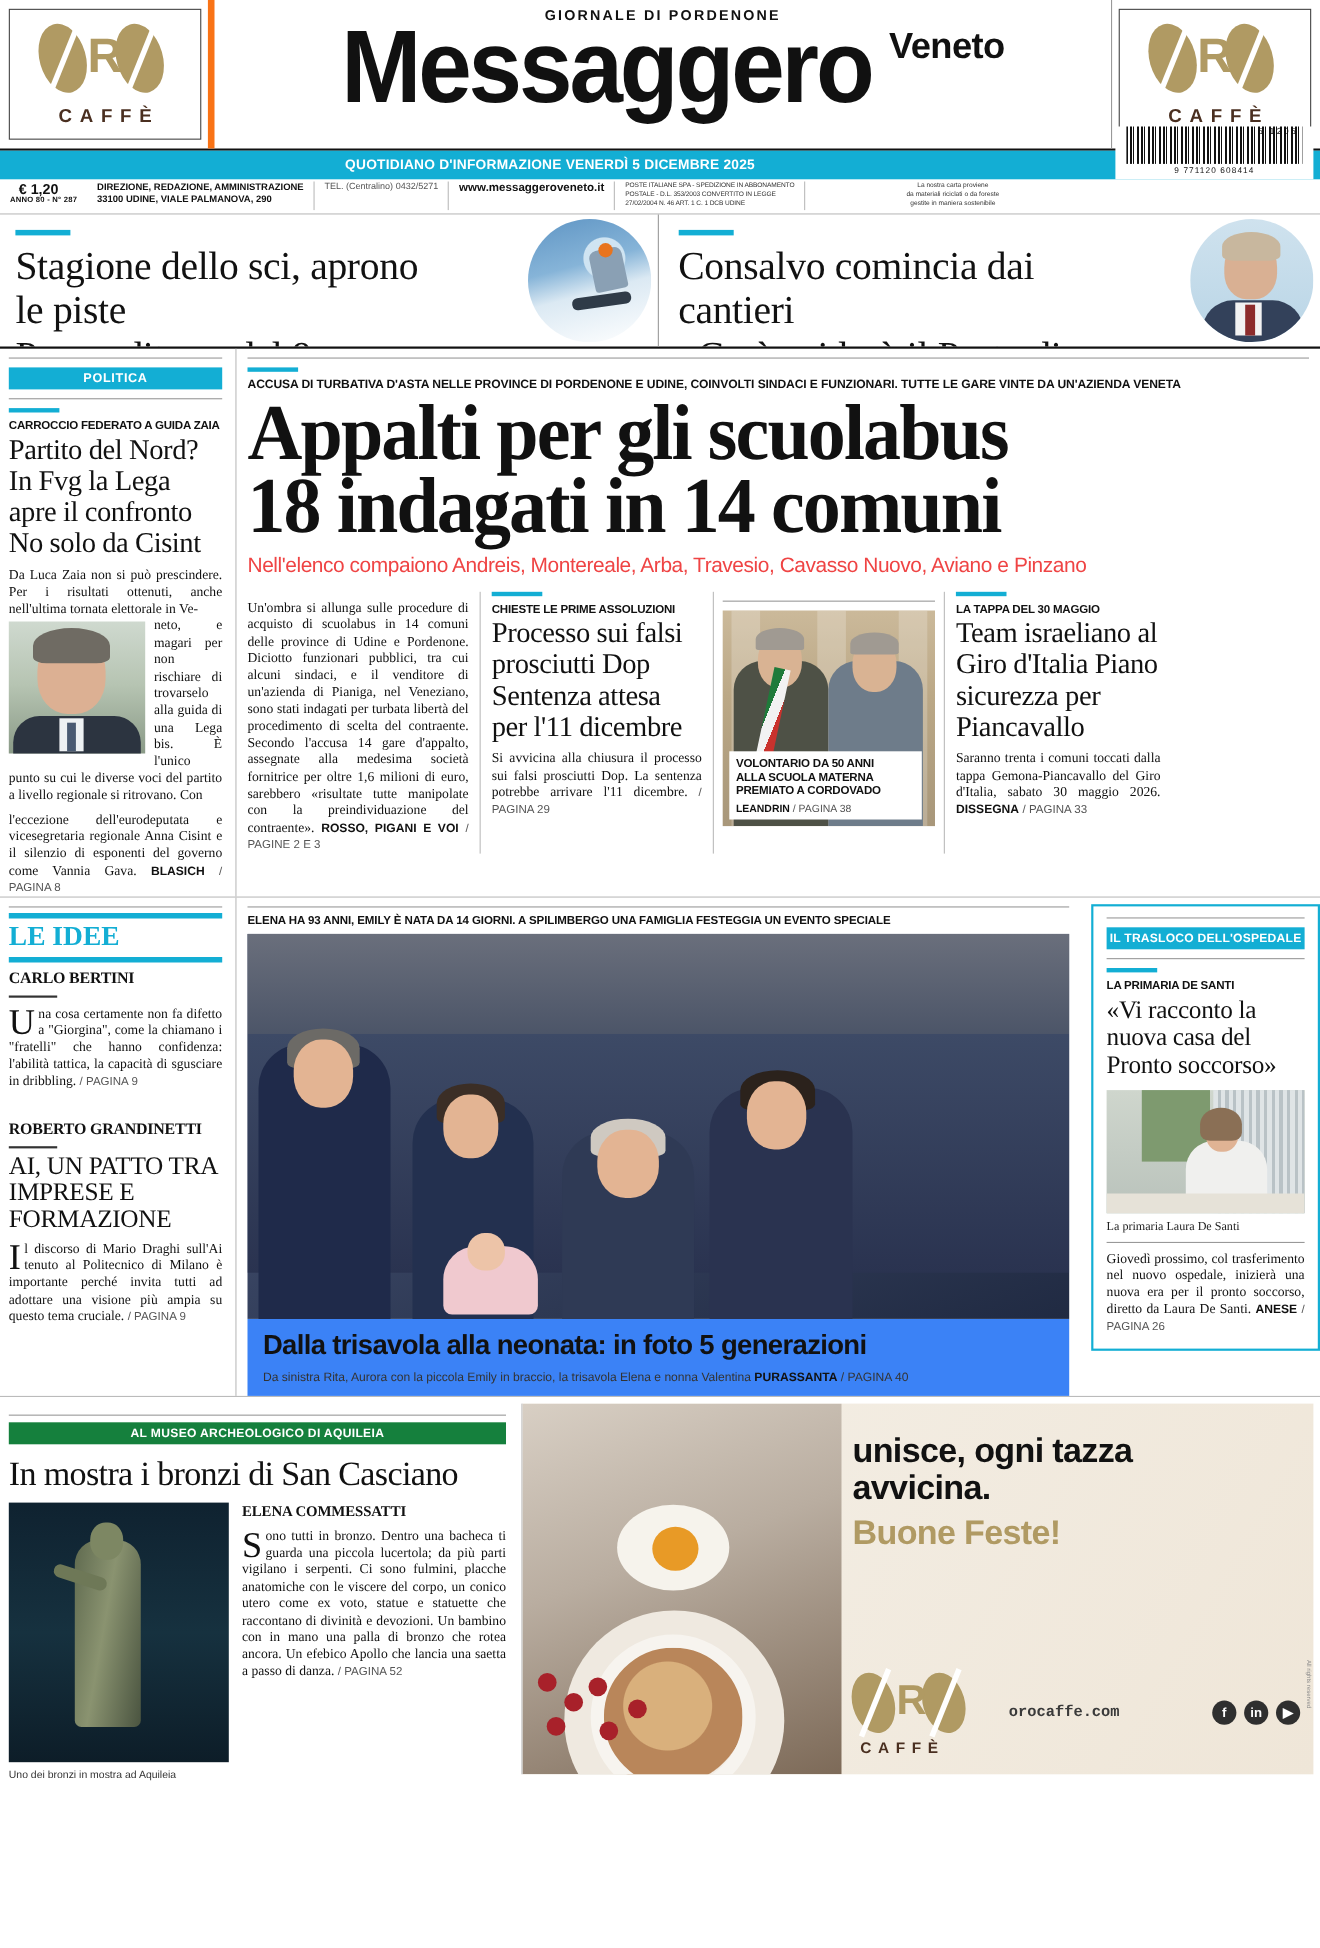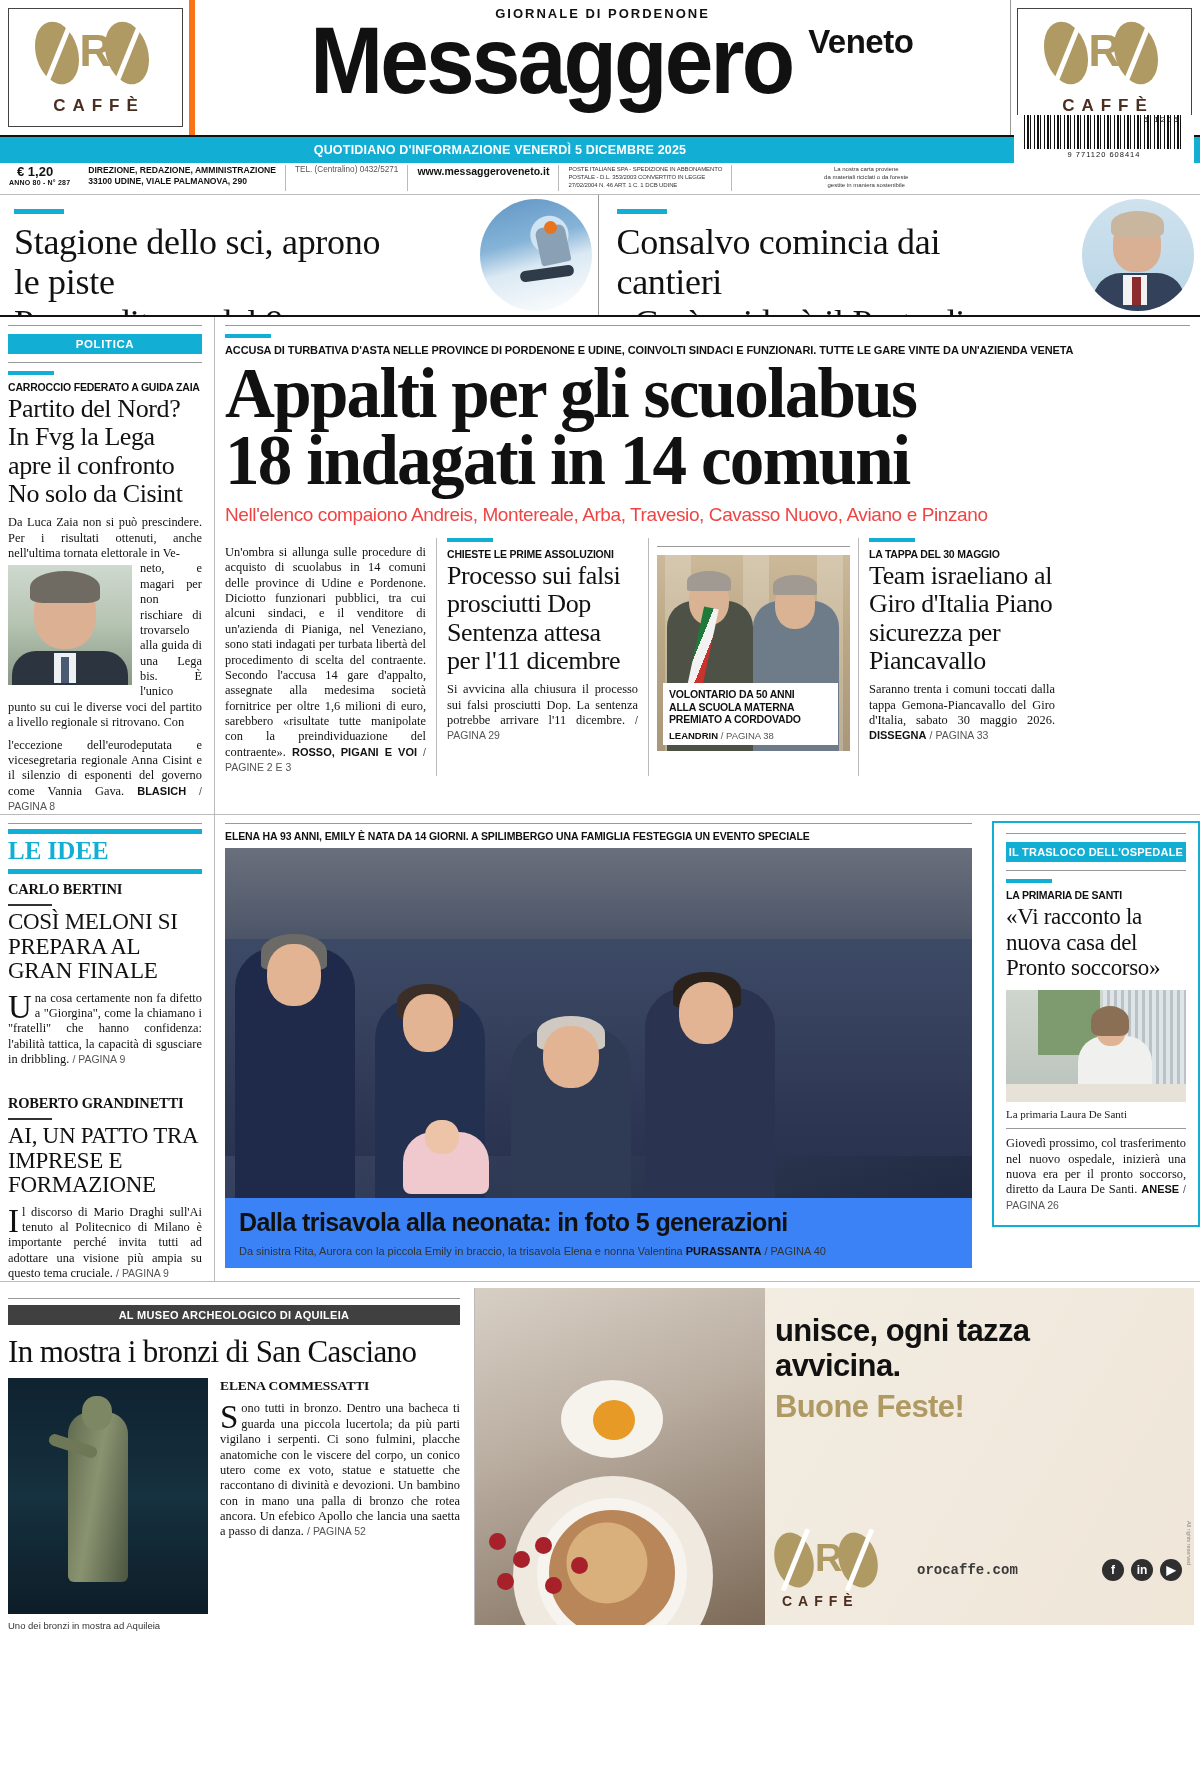--- a/index.html
+++ b/index.html
@@ -342,21 +342,21 @@
     background: #8a6f55; border-radius: 50% 50% 24% 24%; }
   .ds-desk { position: absolute; left: 0; bottom: 0; width: 100%; height: 16%; background: #e6e2d8; }
   .ds-caption {
     font-family: "Liberation Serif", serif; font-size: 11px; margin-top: 6px; color: #222;
   }
 
   
   .row4 { display: flex; border-top: 1px solid #bbb; }
   .aquileia { width: 470px; flex: 0 0 470px; padding: 8px 10px 0 8px; }
   .magenta-tag {
-    background: #404040; color: #fff; text-align: center;
+    background: #15803d; color: #fff; text-align: center;
     font-family: "Liberation Sans", sans-serif; font-size: 11px; font-weight: bold;
     padding: 4px 0; letter-spacing: 0.3px;
   }
   .aq-head {
     font-family: "Liberation Serif", serif; font-size: 31px; letter-spacing: -0.6px;
     margin-top: 9px;
   }
   .aq-cols { display: flex; margin-top: 8px; gap: 12px; }
   .bronze-photo {
     width: 200px; height: 236px; position: relative; overflow: hidden;
@@ -655,21 +655,20 @@
 
     <div class="idee-col">
       <div class="idee-band-top"></div>
       <div class="idee-rule"></div>
       <div class="idee-title">LE IDEE</div>
       <div class="idee-rule"></div>
 
       <div>
         <div class="author-name">CARLO BERTINI</div>
         <div class="author-dash"></div>
-        <div class="idee-head">COSÌ MELONI SI PREPARA AL GRAN FINALE</div>
         <div class="body-text dropcap">
           <span>Una cosa certamente non fa difetto a "Giorgina", come la chiamano i "fratelli" che hanno confidenza: l'abilità tattica, la capacità di sgusciare in dribbling.</span>
           <span class="page-ref">/ PAGINA 9</span>
         </div>
       </div>
 
       <div style="margin-top:28px;">
         <div class="author-name">ROBERTO GRANDINETTI</div>
         <div class="author-dash"></div>
         <div class="idee-head">AI, UN PATTO TRA IMPRESE E FORMAZIONE</div>

